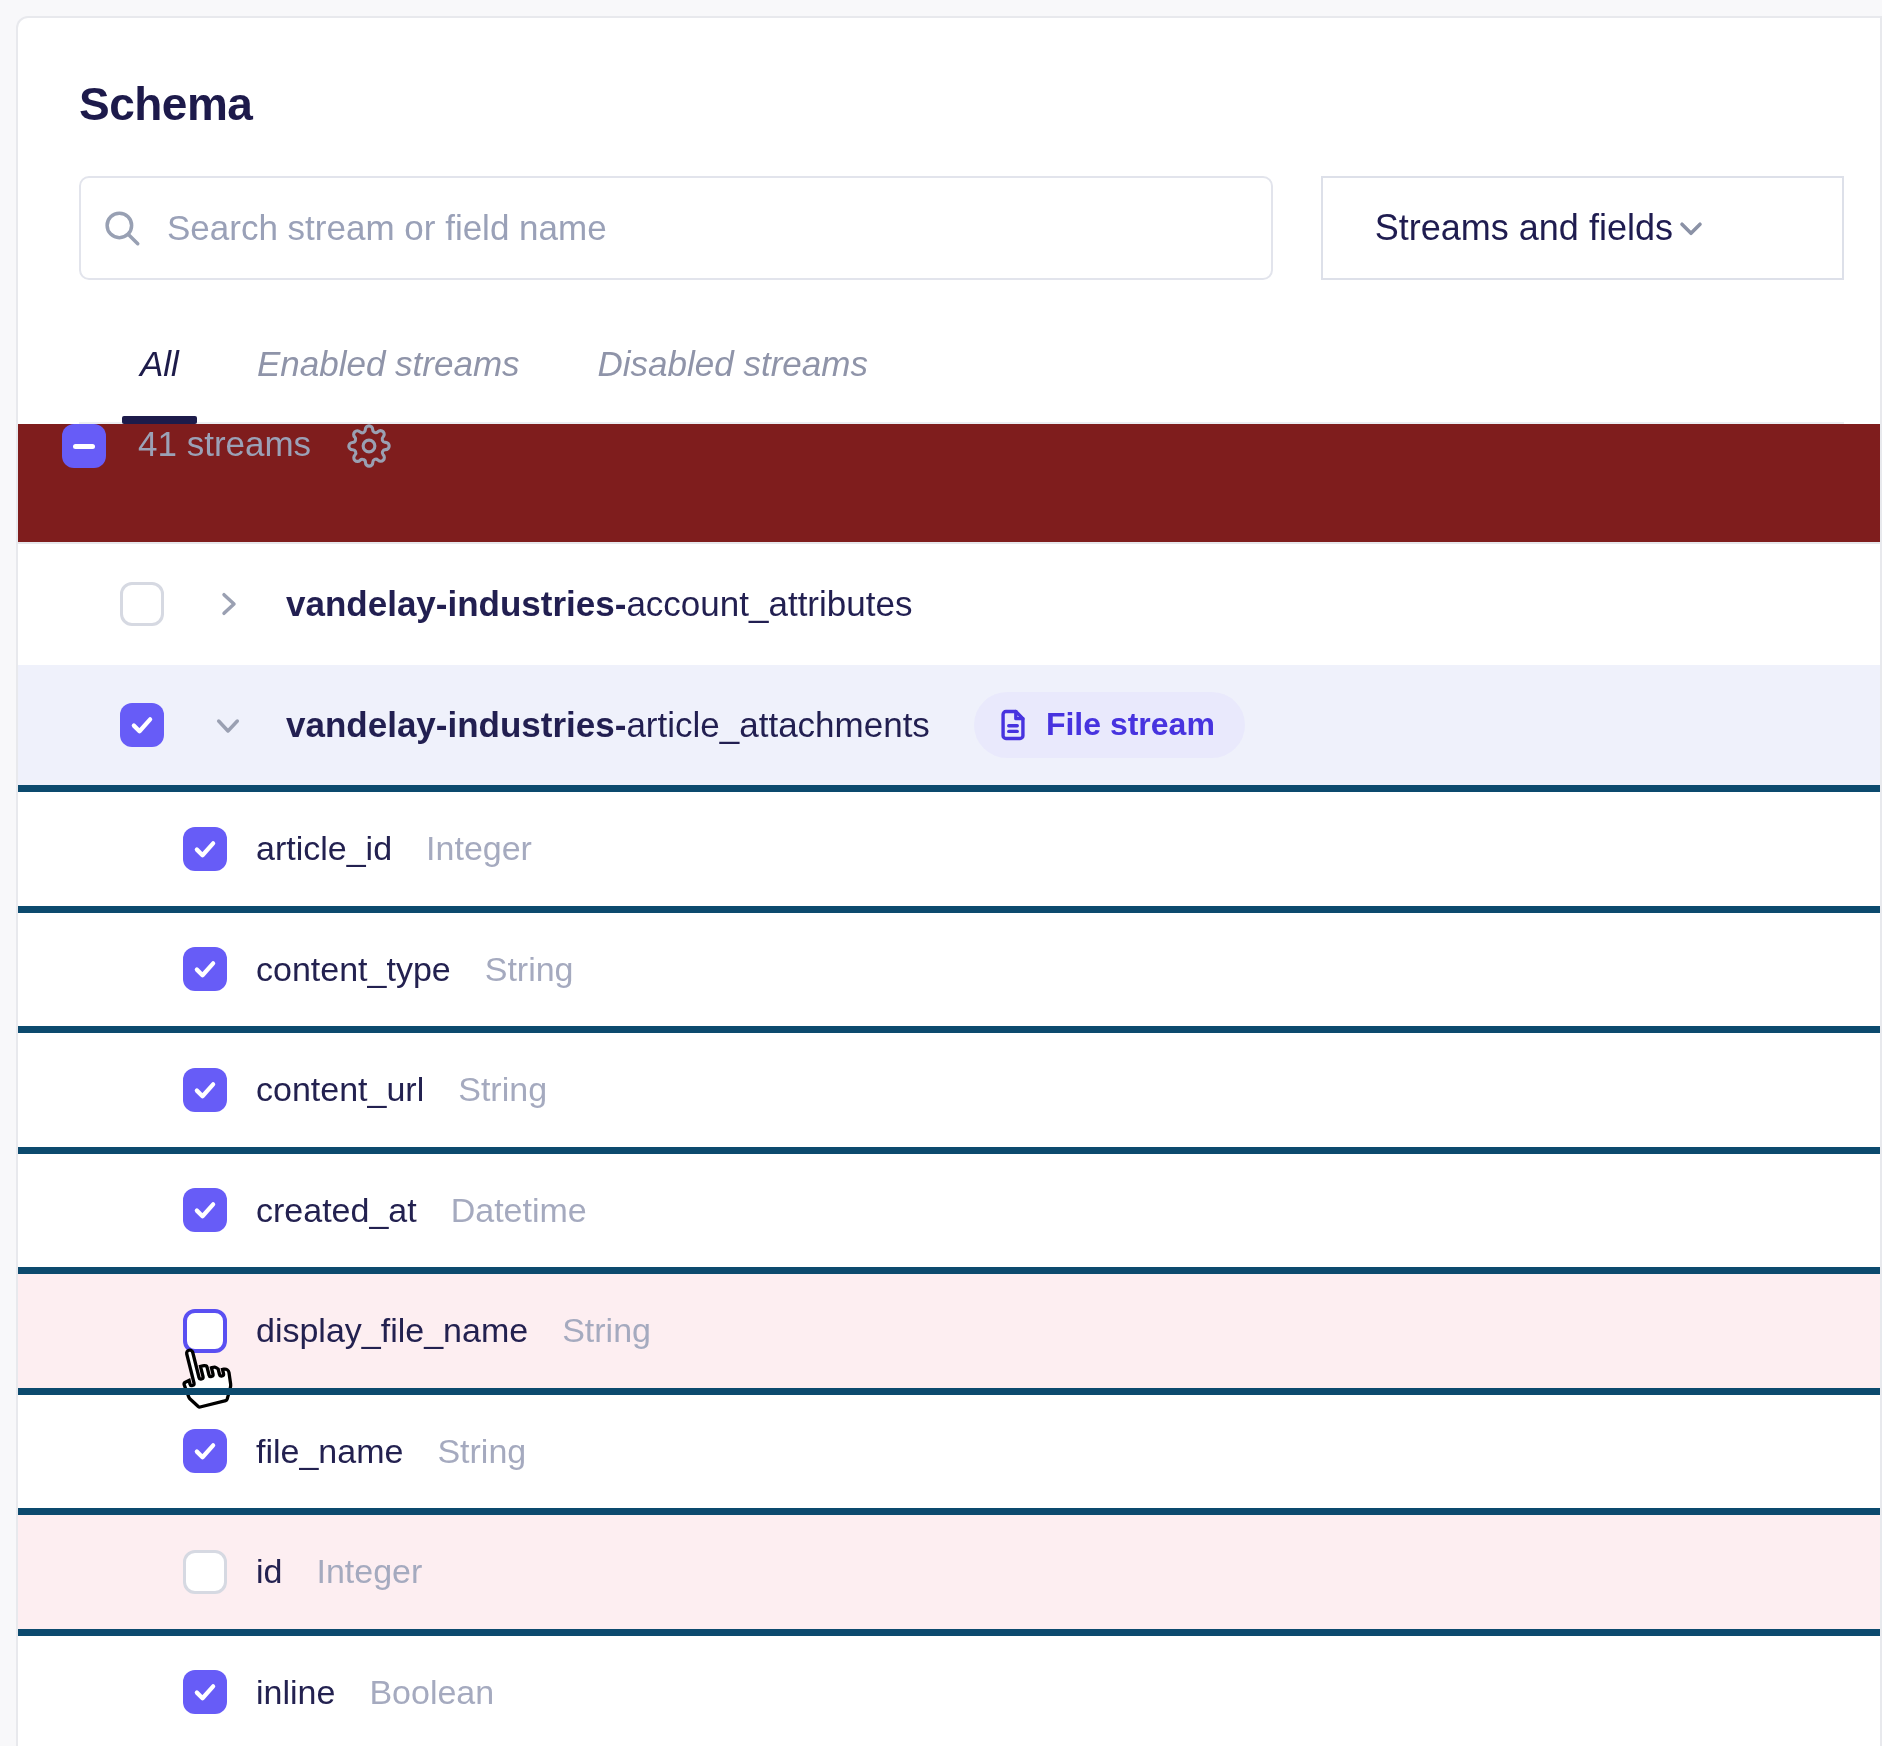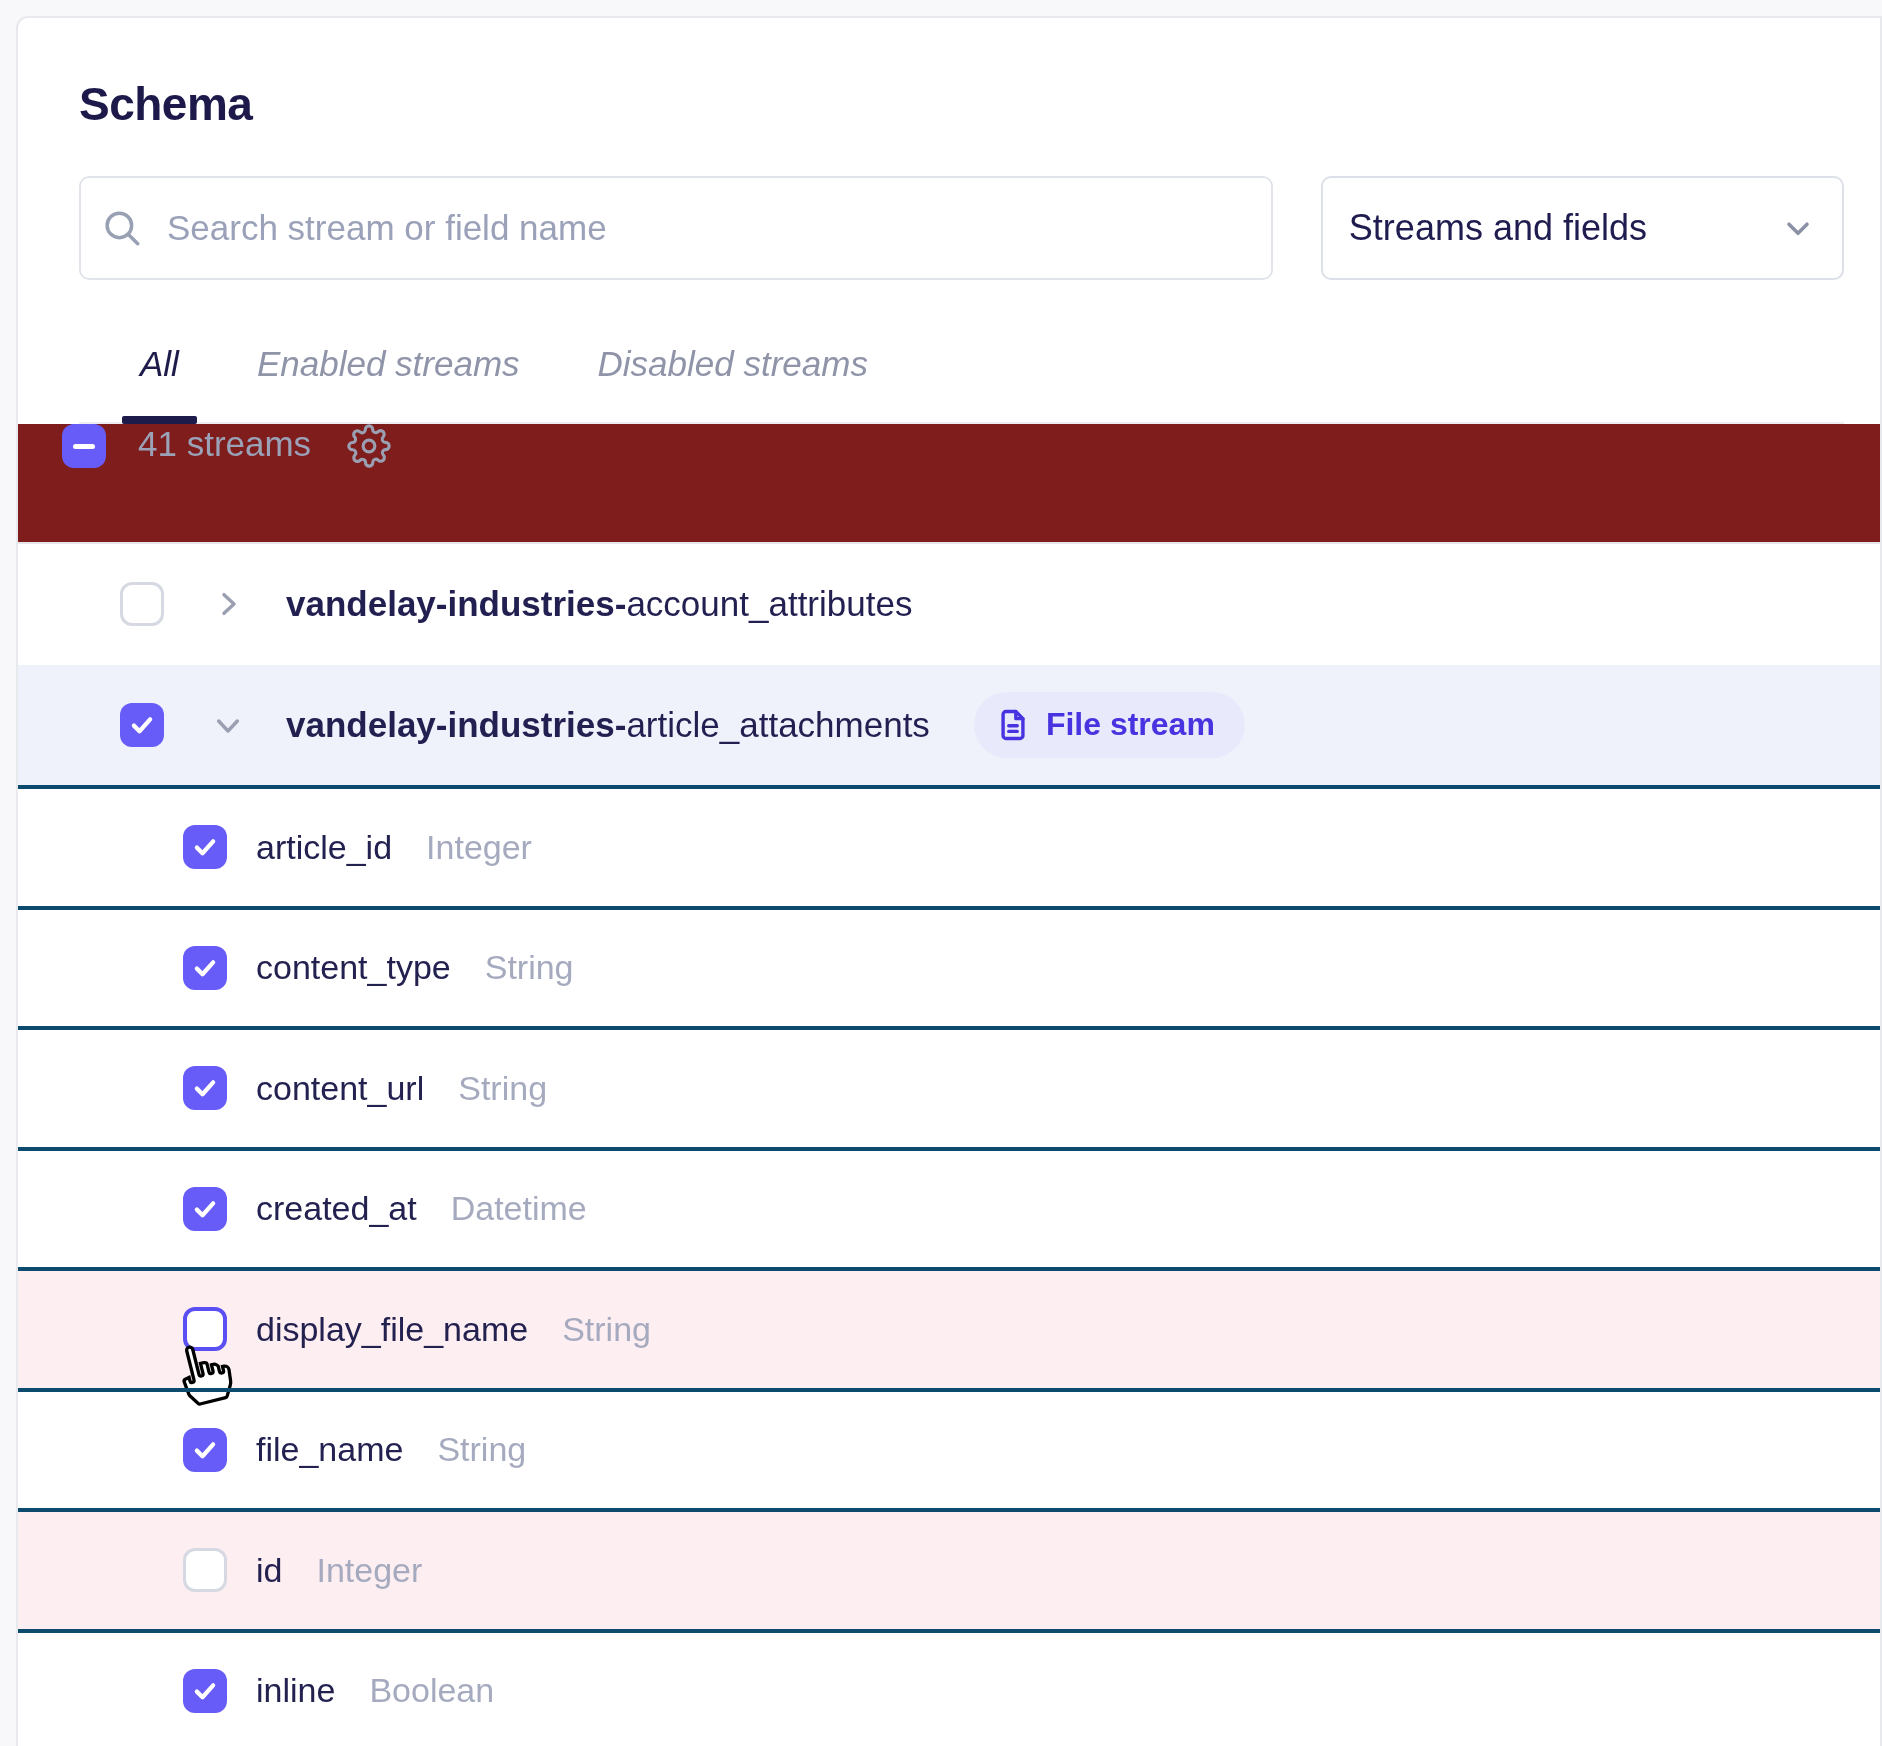--- a/index.html
+++ b/index.html
@@ -31,23 +31,23 @@
   }
   .search-box svg { flex: none; }
   .search-box input {
     border: none; outline: none; background: transparent;
     margin-left: 24px; width: 100%; height: 90%;
     font-family: inherit; font-size: 35px; color: #221f51;
   }
   .search-box input::placeholder { color: #9aa1b8; opacity: 1; }
   .dropdown {
     margin-left: 48px; width: 524px; height: 104px;
-    border: 2px solid #dde0e9; border-radius: 10px;
-    display: flex; align-items: center; justify-content: space-between;
-    padding: 0 26px; background: #fff; cursor: pointer;
+    border: 2px solid #dde0e9; border-radius: 0;
+    display: flex; align-items: center; 
+    padding: 0 52px; background: #fff; cursor: pointer;
   }
   .dropdown .value { font-size: 36px; color: #1f1c50; }
   
   .tabs {
     display: flex; gap: 42px;
     margin-top: 40px; padding-left: 43px;
     border-bottom: 2px solid #eceef2;
   }
   .tab {
     position: relative;
@@ -85,21 +85,21 @@
   .stream-name { margin-left: 42px; font-size: 35px; color: #221f51; white-space: nowrap; }
   .stream-name b { font-weight: 700; }
   .badge {
     margin-left: 44px; height: 66px; border-radius: 33px;
     background: #e9e9fc; display: flex; align-items: center;
     padding: 0 30px 0 22px;
   }
   .badge .label { margin-left: 16px; font-size: 32px; font-weight: 700; color: #4733df; }
   .field-row {
     height: 120.5px; display: flex; align-items: center; padding-left: 165px;
-    border-top: 4px solid #0c4a6e; position: relative;
+    border-top: 7px solid #0c4a6e; position: relative;
   }
   .field-row.removed { background: #fdeef1; }
   .fname { margin-left: 29px; font-size: 34px; color: #232150; }
   .ftype { margin-left: 34px; font-size: 34px; color: #a5aabf; }
   .cursor-overlay { position: absolute; left: 150px; top: 70px; pointer-events: none; }
 </style>
 </head>
 <body>
 
 <div class="card">

